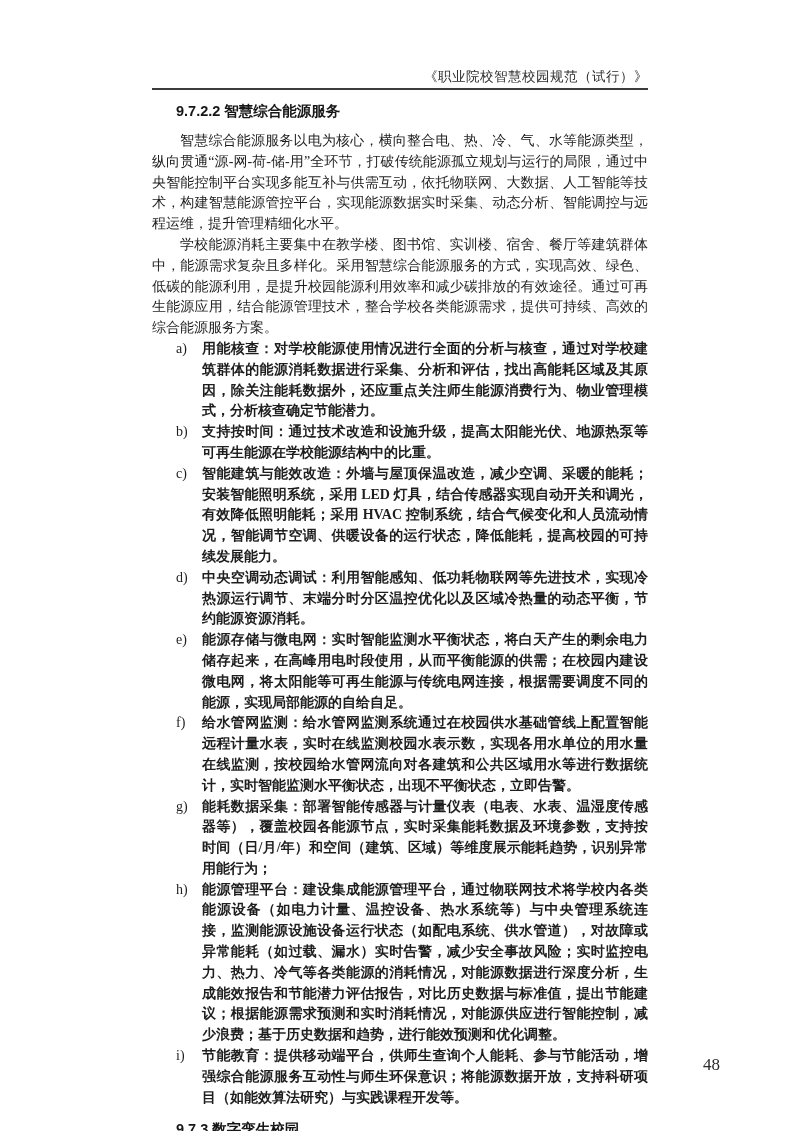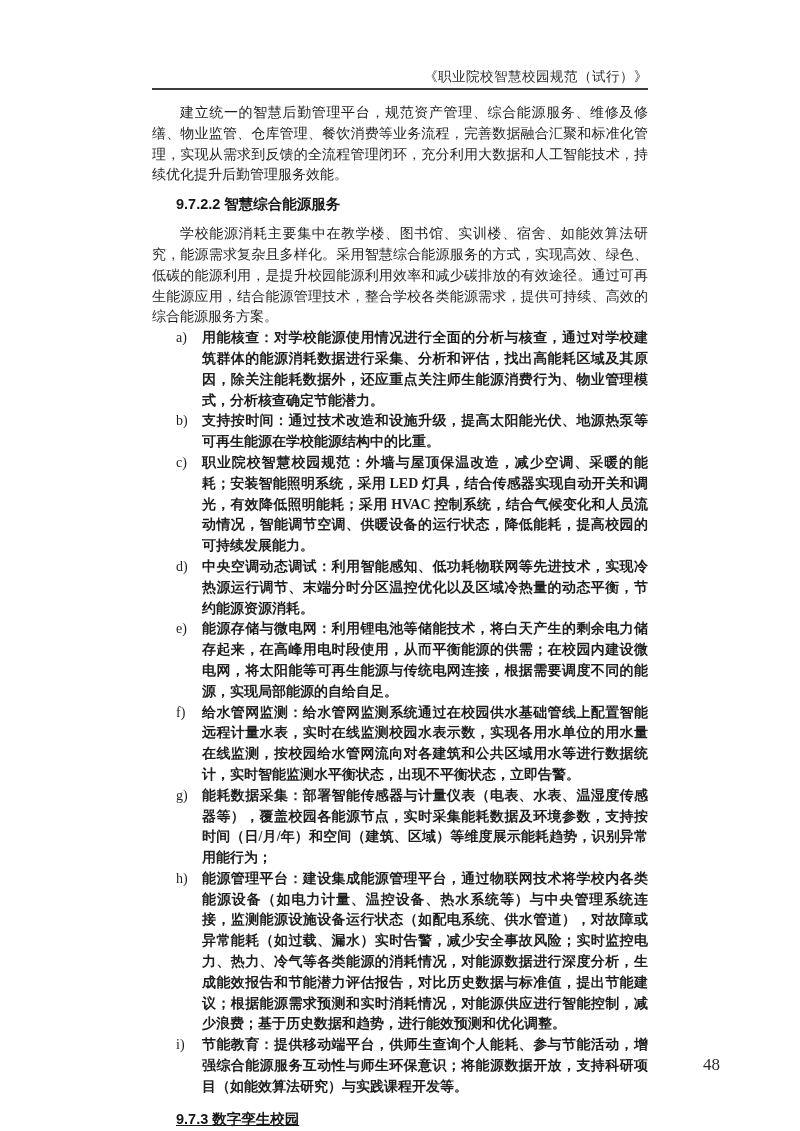--- a/index.html
+++ b/index.html
@@ -68,47 +68,47 @@
 
 <div class="page">
 
   <div class="doc-header">
     <span>《职业院校智慧校园规范（试行）》</span>
   </div>
   <hr class="header-rule">
 
   <div class="doc-body">
 
-    <p class="body-para">建立统一的智慧后勤管理平台，规范资产管理、综合能源服务、维修及修缮、物业监管、仓库管理、餐饮消费等业务流程，完善数据融合汇聚和标准化管理，实现从需求到反馈的全流程管理闭环，充分利用大数据和人工智能技术，持续优化提升后勤管理服务效能。</p>
 
     <div class="section-heading">9.7.2.2 智慧综合能源服务</div>
 
+    <p class="body-para">智慧综合能源服务以电为核心，横向整合电、热、冷、气、水等能源类型，纵向贯通“源-网-荷-储-用”全环节，打破传统能源孤立规划与运行的局限，通过中央智能控制平台实现多能互补与供需互动，依托物联网、大数据、人工智能等技术，构建智慧能源管控平台，实现能源数据实时采集、动态分析、智能调控与远程运维，提升管理精细化水平。</p>
 
-    <p class="body-para">学校能源消耗主要集中在教学楼、图书馆、实训楼、宿舍、如能效算法研究，能源需求复杂且多样化。采用智慧综合能源服务的方式，实现高效、绿色、低碳的能源利用，是提升校园能源利用效率和减少碳排放的有效途径。通过可再生能源应用，结合能源管理技术，整合学校各类能源需求，提供可持续、高效的综合能源服务方案。</p>
+    <p class="body-para">学校能源消耗主要集中在教学楼、图书馆、实训楼、宿舍、餐厅等建筑群体中，能源需求复杂且多样化。采用智慧综合能源服务的方式，实现高效、绿色、低碳的能源利用，是提升校园能源利用效率和减少碳排放的有效途径。通过可再生能源应用，结合能源管理技术，整合学校各类能源需求，提供可持续、高效的综合能源服务方案。</p>
 
     <div class="list">
       <div class="list-item">
         <span class="item-label">a)</span>
         <div class="item-text">用能核查：对学校能源使用情况进行全面的分析与核查，通过对学校建筑群体的能源消耗数据进行采集、分析和评估，找出高能耗区域及其原因，除关注能耗数据外，还应重点关注师生能源消费行为、物业管理模式，分析核查确定节能潜力。</div>
       </div>
       <div class="list-item">
         <span class="item-label">b)</span>
         <div class="item-text">支持按时间：通过技术改造和设施升级，提高太阳能光伏、地源热泵等可再生能源在学校能源结构中的比重。</div>
       </div>
       <div class="list-item">
         <span class="item-label">c)</span>
-        <div class="item-text">职业院校智慧校园规范：外墙与屋顶保温改造，减少空调、采暖的能耗；安装智能照明系统，采用 LED 灯具，结合传感器实现自动开关和调光，有效降低照明能耗；采用 HVAC 控制系统，结合气候变化和人员流动情况，智能调节空调、供暖设备的运行状态，降低能耗，提高校园的可持续发展能力。</div>
+        <div class="item-text">智能建筑与能效改造：外墙与屋顶保温改造，减少空调、采暖的能耗；安装智能照明系统，采用 LED 灯具，结合传感器实现自动开关和调光，有效降低照明能耗；采用 HVAC 控制系统，结合气候变化和人员流动情况，智能调节空调、供暖设备的运行状态，降低能耗，提高校园的可持续发展能力。</div>
       </div>
       <div class="list-item">
         <span class="item-label">d)</span>
         <div class="item-text">中央空调动态调试：利用智能感知、低功耗物联网等先进技术，实现冷热源运行调节、末端分时分区温控优化以及区域冷热量的动态平衡，节约能源资源消耗。</div>
       </div>
       <div class="list-item">
         <span class="item-label">e)</span>
-        <div class="item-text">能源存储与微电网：利用锂电池等储能技术，将白天产生的剩余电力储存起来，在高峰用电时段使用，从而平衡能源的供需；在校园内建设微电网，将太阳能等可再生能源与传统电网连接，根据需要调度不同的能源，实现局部能源的自给自足。</div>
+        <div class="item-text">能源存储与微电网：实时智能监测水平衡状态，将白天产生的剩余电力储存起来，在高峰用电时段使用，从而平衡能源的供需；在校园内建设微电网，将太阳能等可再生能源与传统电网连接，根据需要调度不同的能源，实现局部能源的自给自足。</div>
       </div>
       <div class="list-item">
         <span class="item-label">f)</span>
         <div class="item-text">给水管网监测：给水管网监测系统通过在校园供水基础管线上配置智能远程计量水表，实时在线监测校园水表示数，实现各用水单位的用水量在线监测，按校园给水管网流向对各建筑和公共区域用水等进行数据统计，实时智能监测水平衡状态，出现不平衡状态，立即告警。</div>
       </div>
       <div class="list-item">
         <span class="item-label">g)</span>
         <div class="item-text">能耗数据采集：部署智能传感器与计量仪表（电表、水表、温湿度传感器等），覆盖校园各能源节点，实时采集能耗数据及环境参数，支持按时间（日/月/年）和空间（建筑、区域）等维度展示能耗趋势，识别异常用能行为；</div>
       </div>
       <div class="list-item">

